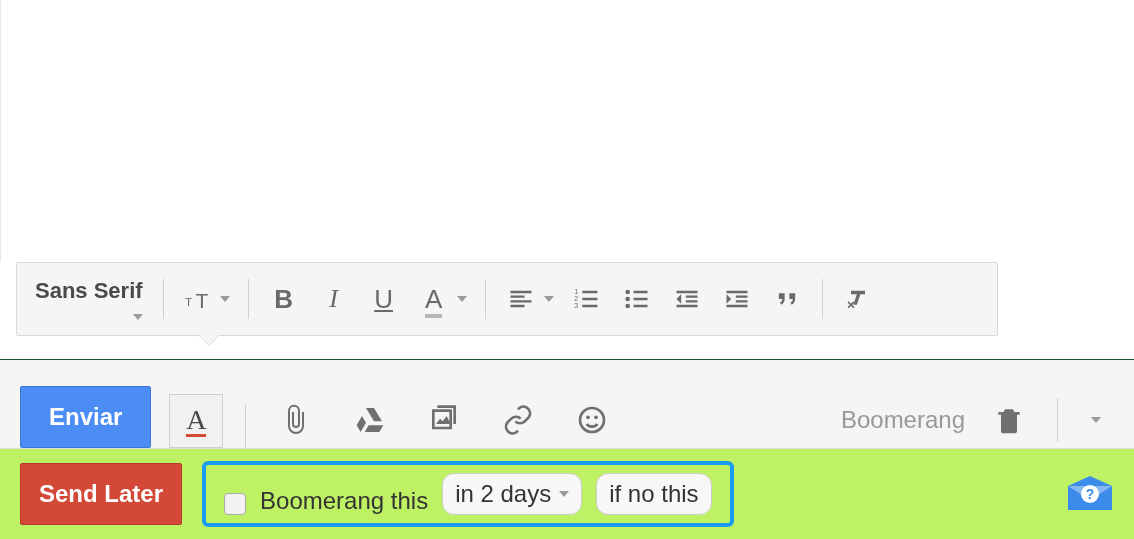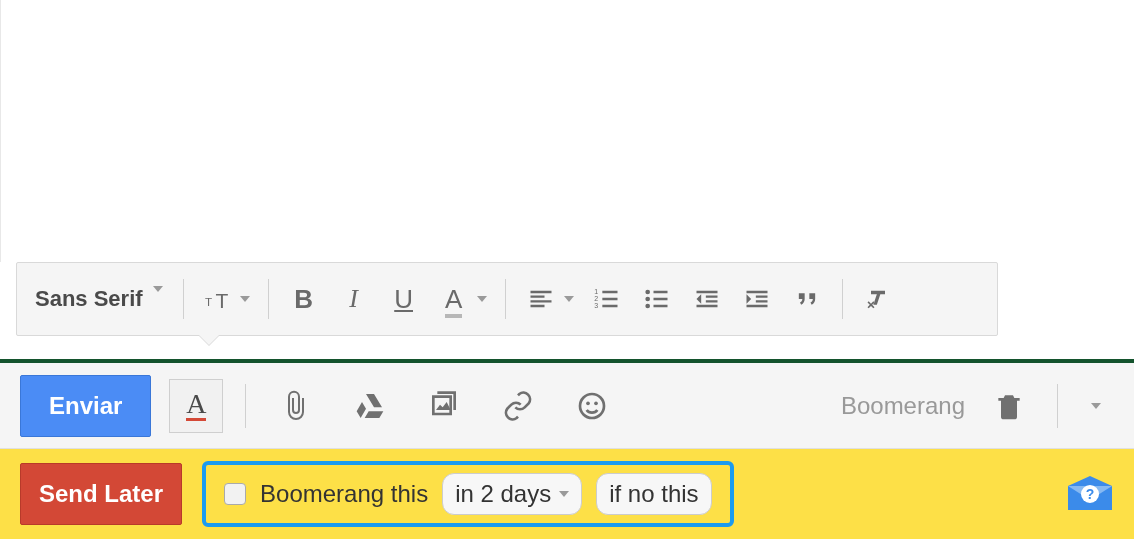--- a/index.html
+++ b/index.html
@@ -45,23 +45,24 @@
     border-right: 10px solid transparent;
     border-top: 10px solid #f5f5f5;
     filter: drop-shadow(0 1px 0 #d9d9d9);
   }
   .font-select {
     font-weight: bold;
     font-size: 22px;
     color: #4a4a4a;
     padding: 6px 8px;
     display: flex;
-    align-items: flex-start;
+    align-items: flex-end;
     gap: 10px;
     cursor: pointer;
+    flex-direction: column;
   }
   .caret-down {
     width: 0;
     height: 0;
     border-left: 5px solid transparent;
     border-right: 5px solid transparent;
     border-top: 6px solid #9a9a9a;
   }
   .vsep {
     width: 1px;
@@ -82,24 +83,24 @@
   }
   .fmt-btn svg { width: 28px; height: 28px; fill: #6a6a6a; }
   .fmt-group { display: flex; align-items: center; }
   .send-row {
     position: absolute;
     top: 359px;
     left: 0;
     right: 0;
     height: 90px;
     background: #f5f5f5;
-    border-top: 4px solid #14532d;
+    border-top: 1px solid #14532d;
     border-bottom: 1px solid #e0e0e0;
     display: flex;
-    align-items: center;
+    align-items: flex-end;
     padding: 0 20px;
     gap: 18px;
   }
   .btn-send {
     background: #4b8cf5;
     color: #fff;
     font-size: 24px;
     font-weight: bold;
     border: 1px solid #3a77d8;
     padding: 16px 28px;
@@ -142,41 +143,41 @@
     gap: 16px;
     color: #999;
     font-size: 24px;
   }
   .boomerang-row {
     position: absolute;
     top: 449px;
     left: 0;
     right: 0;
     height: 90px;
-    background: #fde047;
+    background: #bef264;
     display: flex;
     align-items: center;
     padding: 0 20px;
     gap: 20px;
   }
   .btn-sendlater {
     background: #d34836;
     color: #fff;
     font-size: 24px;
     font-weight: bold;
     border: 1px solid #b83a2a;
     padding: 16px 18px;
     cursor: pointer;
     border-radius: 2px;
   }
   .boomerang-box {
     border: 4px solid #1b9bf0;
     border-radius: 6px;
     display: flex;
-    align-items: center;
+    align-items: flex-end;
     padding: 8px 18px;
     gap: 14px;
     font-size: 24px;
     color: #333;
   }
   .chk {
     width: 22px;
     height: 22px;
     border: 1px solid #aaa;
     border-radius: 4px;

